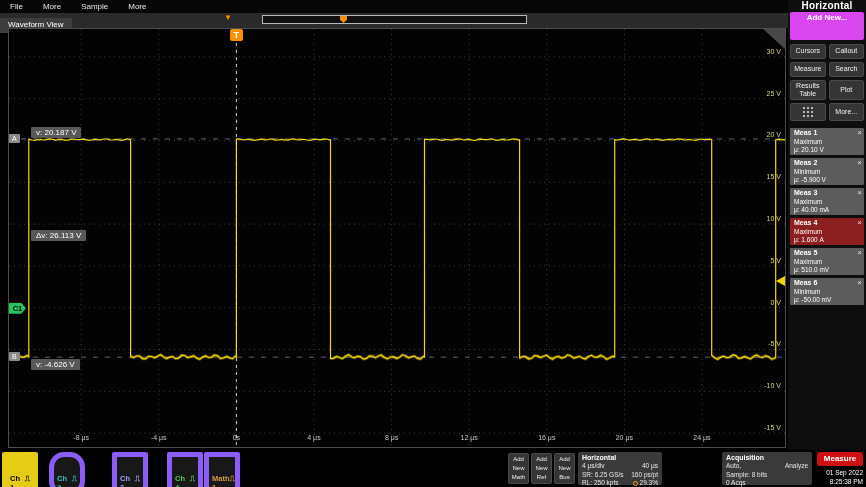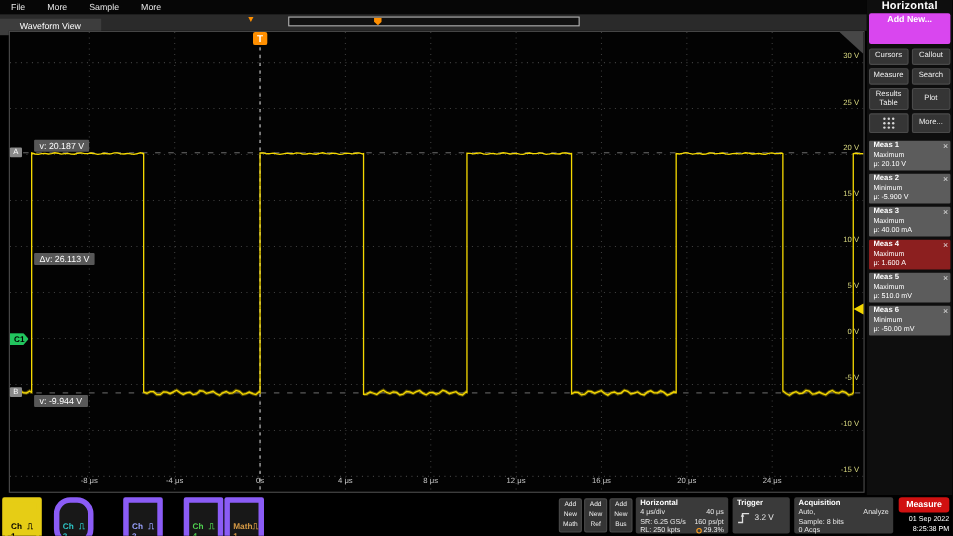--- a/index.html
+++ b/index.html
@@ -2,21 +2,21 @@
 <html><head>
 <meta charset="utf-8">
 <style>
 *{margin:0;padding:0;box-sizing:border-box}
 html,body{width:866px;height:487px;background:#000;font-family:"Liberation Sans",sans-serif;overflow:hidden}
 body{position:relative;color:#eee}
 
 
 .menubar{position:absolute;left:0;top:0;width:788px;height:13px;background:#060606;display:flex;align-items:center;gap:20px;padding-left:10px;font-size:8px;color:#e8e8e8}
 .view-strip{position:absolute;left:0;top:13px;width:788px;height:15px;background:#2a2a2a}
-.view-tab{display:inline-block;height:15px;padding:2px 18px;font-size:8px;color:#fff;background:#3d3d3d}
+.view-tab{display:inline-block;height:15px;padding:2px 8px;font-size:8px;color:#fff;background:#3d3d3d}
 .record-bar{position:absolute;left:262px;top:15px;width:265px;height:9px;border:1px solid #b9b9b9;background:#101010}
 .record-marker{position:absolute;top:0;left:29.3%;width:7px;height:7px;background:#ff8f00;clip-path:polygon(0 0,100% 0,100% 55%,50% 100%,0 55%)}
 .expansion-marker{position:absolute;left:224px;top:14px;font-size:8px;color:#ff8f00;line-height:1}
 
 
 .wave-area{position:absolute;left:8px;top:28px;width:778px;height:420px;background:#030303;border:1px solid #4d4d4d}
 #wave-svg{position:absolute;left:0;top:0}
 .x-label{position:absolute;width:34px;text-align:center;font-size:7px;color:#c9c9c9}
 .y-label{position:absolute;width:36px;text-align:right;font-size:7px;color:#d8d880}
 .t-flag{position:absolute;top:0;width:13px;height:12px;background:#ff8f00;border-radius:2px;color:#fff;font-size:9px;font-weight:bold;text-align:center;line-height:12px}
@@ -122,21 +122,21 @@
       <span class="y-label" style="left: 736px; top: 186.067px;">10 V</span>
       <span class="y-label" style="left: 736px; top: 227.867px;">5 V</span>
       <span class="y-label" style="left: 736px; top: 269.667px;">0 V</span>
       <span class="y-label" style="left: 736px; top: 311.467px;">-5 V</span>
       <span class="y-label" style="left: 736px; top: 353.267px;">-10 V</span>
       <span class="y-label" style="left: 736px; top: 395.067px;">-15 V</span>
     </div>
   <div class="t-flag" id="tFlag" style="left: 220.868px;">T</div>
   <div class="cursor-label" id="lblA" style="top: 97.9033px;">v: 20.187 V</div>
   <div class="cursor-label" id="lblD" style="top: 201px;">Δv: 26.113 V</div>
-  <div class="cursor-label" id="lblB" style="top: 330.2px;">v: -9.944 V</div>
+  <div class="cursor-label" id="lblB" style="top: 330.2px;">v: -4.626 V</div>
   <div class="edge-chip" id="chipA" style="top: 104.903px;">A</div>
   <div class="edge-chip" id="chipB" style="top: 323.2px;">B</div>
   <div class="ch-chip" id="chipC1" style="top: 273.667px;">C1</div>
   <div class="trig-arrow" id="trigArrow" style="top: 246.915px;"></div>
   <div class="corner-handle"></div>
 </div>
 
 <div class="right-panel">
   <div class="logo">Horizontal</div>
   <div class="add-new-btn">Add New...</div>
@@ -272,30 +272,20 @@
     <div class="h-grid">
       <span>4 μs/div</span>
       <span class="rgt">40 μs</span>
       <span>SR: 6.25 GS/s</span>
       <span class="rgt">160 ps/pt</span>
       <span>RL: 250 kpts</span>
       <span class="rgt"><i class="pos-icon"></i><span>29.3%</span></span>
     </div>
   </div>
 
-  <div class="panel trigger-panel">
-    <div class="p-title">Trigger</div>
-    <div class="trig-row">
-      <svg width="12" height="12" viewBox="0 0 12 12">
-        <path d="M1,10 H5 V2 H11" stroke="#ddd" fill="none" stroke-width="1.2"></path>
-        <polygon points="5,1.5 3.4,4.8 6.6,4.8" fill="#ddd"></polygon>
-      </svg>
-      <span>3.2 V</span>
-    </div>
-  </div>
 
   <div class="panel acq-panel">
     <div class="p-title">Acquisition</div>
     <div class="acq-row1">
       <span>Auto,</span>
       <span>Analyze</span>
     </div>
     <div>Sample: 8 bits</div>
     <div>0 Acqs</div>
   </div>

